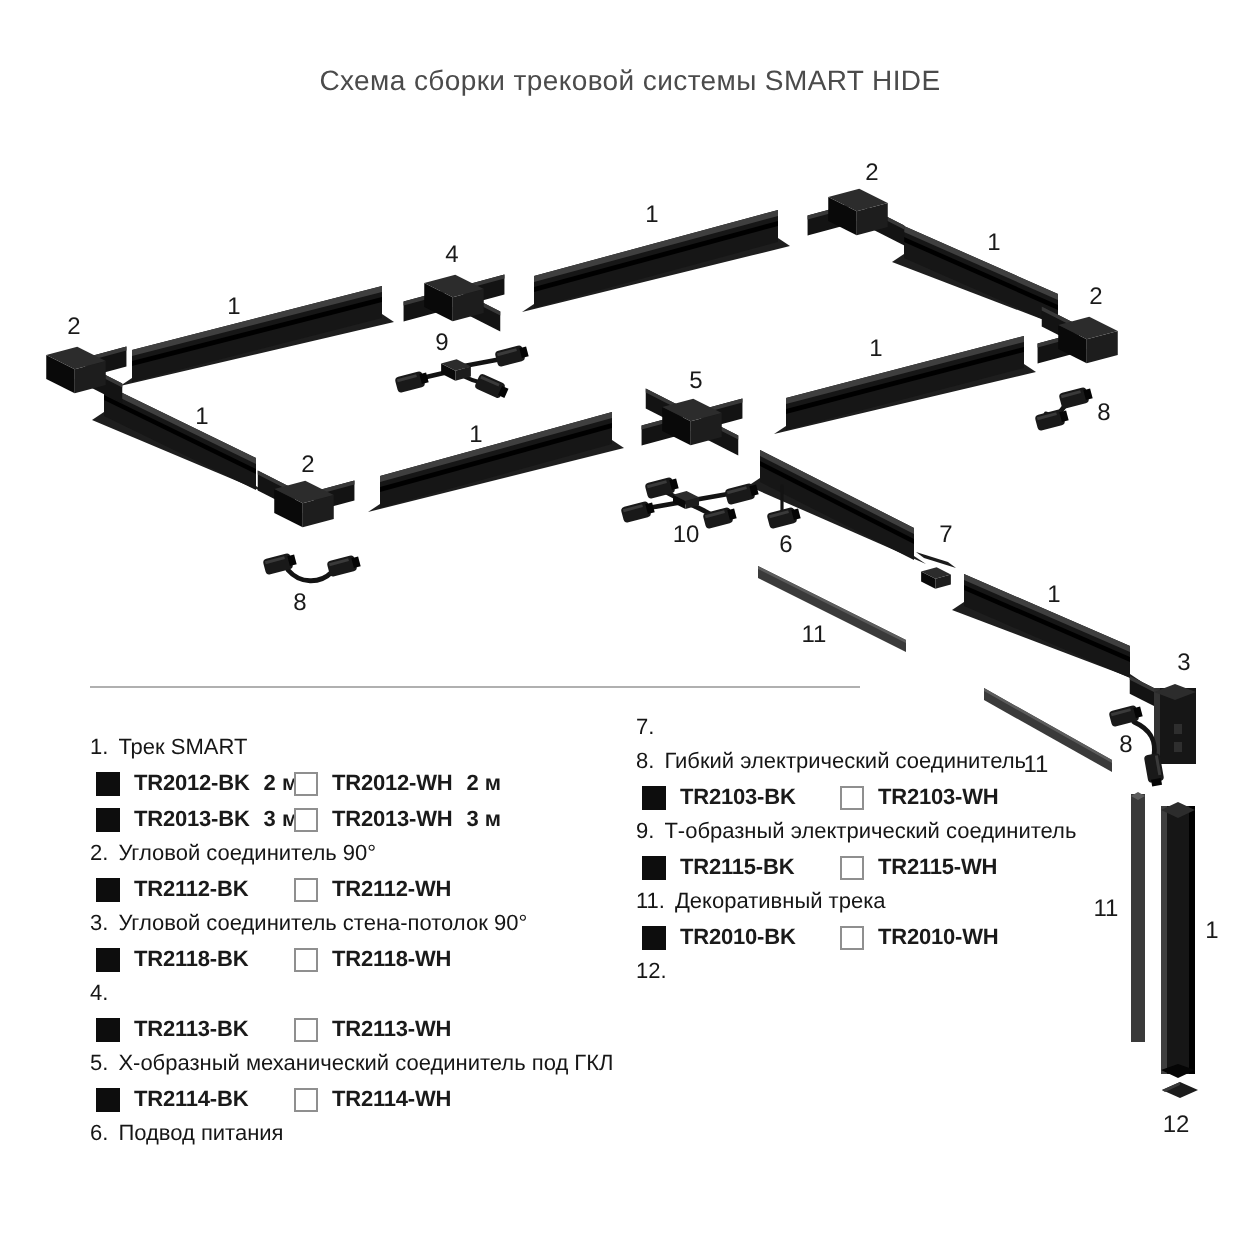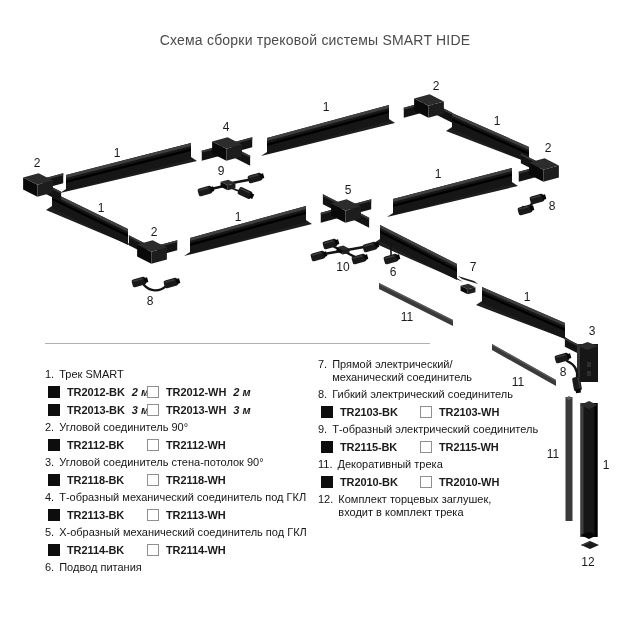--- a/index.html
+++ b/index.html
@@ -16,21 +16,21 @@
   .legend-item{margin-bottom:2px;}
   .item-title{display:flex;font-size:11px;line-height:13px;margin-bottom:4px;color:#161616;}
   .num{margin-right:5px;}
   .vrow{display:flex;align-items:center;height:13px;margin-bottom:5px;margin-left:3px;}
   .variant{display:inline-flex;align-items:flex-end;}
   .vrow .variant:first-child{width:99px;}
   .sq{width:12px;height:12px;margin-right:7px;flex:none;box-sizing:border-box;}
   .sq-bk{background:var(--swb,#0d0d0d);}
   .sq-wh{background:#fff;border:1px solid var(--sww,#8f8f8f);}
   .code{font-weight:bold;font-size:11px;letter-spacing:-.1px;}
-  .note{font-weight:bold;font-size:11px;margin-left:7px;font-style:italic;}
+  .note{font-weight:bold;font-size:11px;margin-left:7px;}
 </style>
 </head>
 <body>
 
 <div class="title">Схема сборки трековой системы SMART HIDE</div>
 
 <svg id="diagram" viewBox="0 0 630 630" xmlns="http://www.w3.org/2000/svg">
     <polygon points="60,193 197,161 191,157 66,189" fill="#1e1e1e"></polygon>
     <polygon points="66,175 191,143 191,159 66,191" fill="#161616"></polygon>
     <polygon points="66,175 191,143 191,146 66,178" fill="#3f3f3f"></polygon>
@@ -309,21 +309,20 @@
         </span>
         <span class="variant">
           <span class="sq sq-wh"></span>
           <span class="code">TR2118-WH</span>
         </span>
       </div>
     </div>
     <div class="legend-item">
       <div class="item-title">
         <span class="num">4.</span>
-        <span class="ttl">Т-образный механический соединитель под ГКЛ</span>
       </div>
       <div class="vrow">
         <span class="variant">
           <span class="sq sq-bk"></span>
           <span class="code">TR2113-BK</span>
         </span>
         <span class="variant">
           <span class="sq sq-wh"></span>
           <span class="code">TR2113-WH</span>
         </span>
@@ -349,21 +348,20 @@
       <div class="item-title">
         <span class="num">6.</span>
         <span class="ttl">Подвод питания</span>
       </div>
     </div>
   </div>
 <div class="legend-col" id="col1">
     <div class="legend-item">
       <div class="item-title">
         <span class="num">7.</span>
-        <span class="ttl">Прямой электрический/<div>механический соединитель</div></span>
       </div>
     </div>
     <div class="legend-item">
       <div class="item-title">
         <span class="num">8.</span>
         <span class="ttl">Гибкий электрический соединитель</span>
       </div>
       <div class="vrow">
         <span class="variant">
           <span class="sq sq-bk"></span>
@@ -403,16 +401,15 @@
         </span>
         <span class="variant">
           <span class="sq sq-wh"></span>
           <span class="code">TR2010-WH</span>
         </span>
       </div>
     </div>
     <div class="legend-item">
       <div class="item-title">
         <span class="num">12.</span>
-        <span class="ttl">Комплект торцевых заглушек,<div>входит в комплект трека</div></span>
       </div>
     </div>
   </div>
 
 </body></html>

